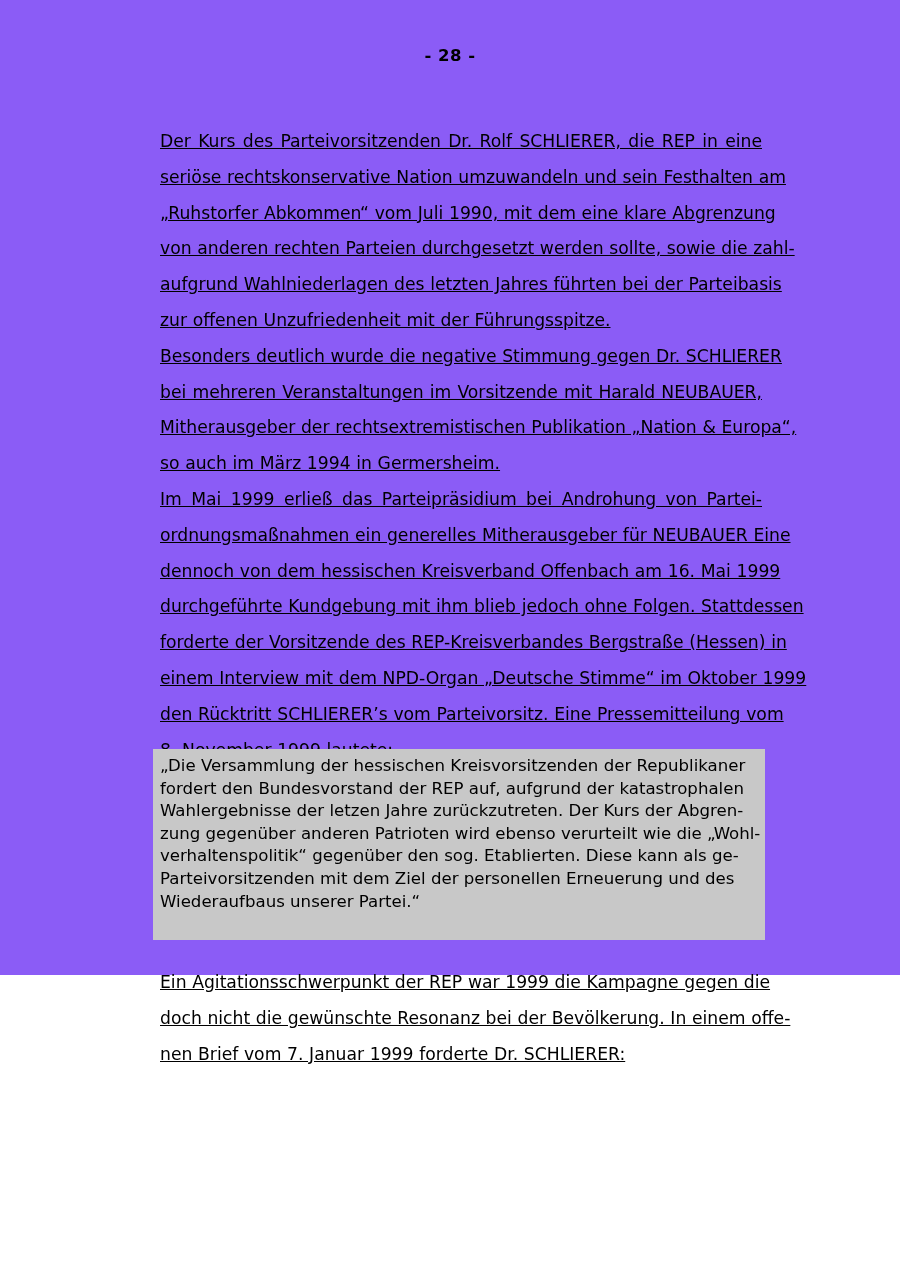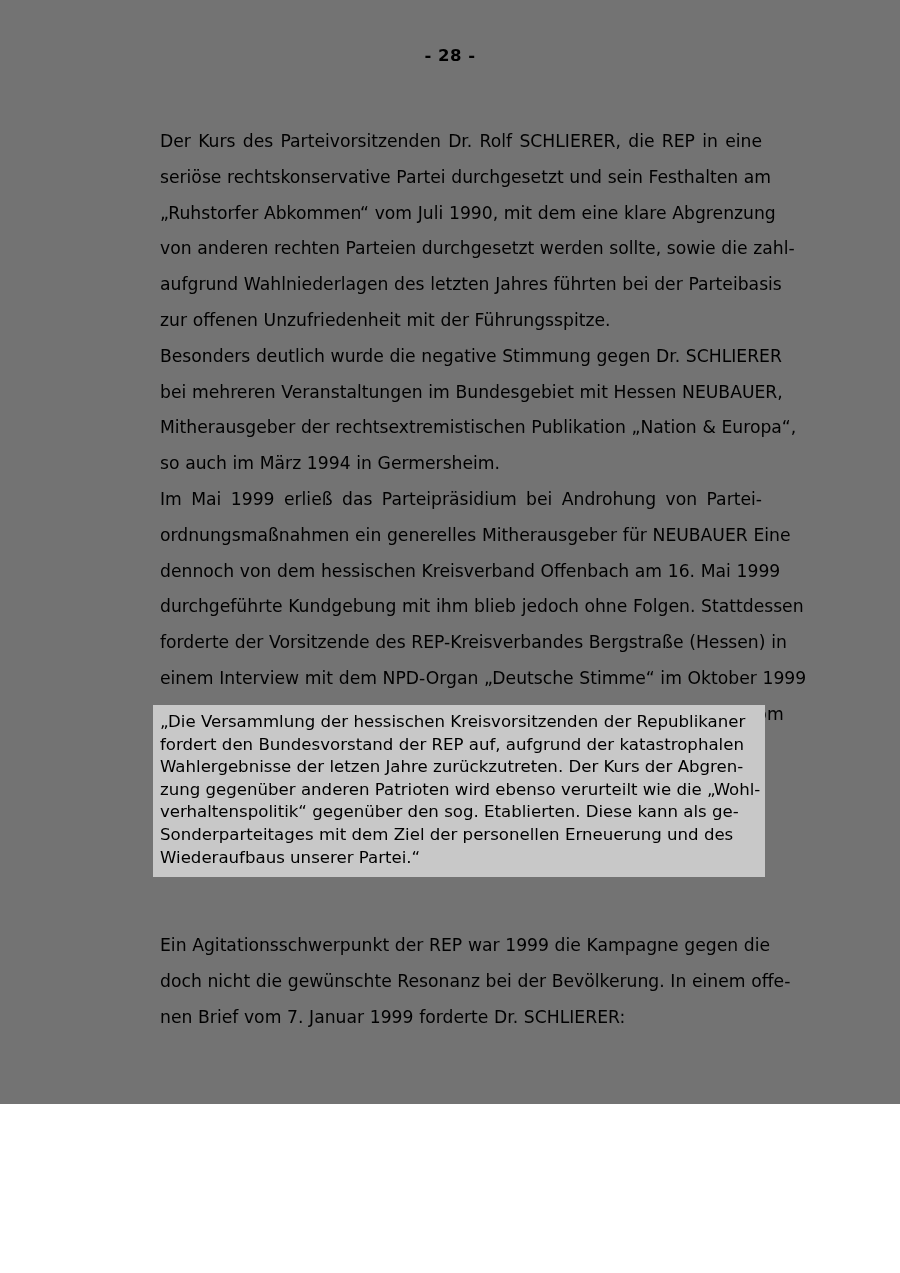--- a/index.html
+++ b/index.html
@@ -13,22 +13,22 @@
     position: relative;
     font-family: "DejaVu Sans", sans-serif;
     color: #000000;
     overflow: hidden;
   }
   .page {
     position: absolute;
     left: 0;
     top: 0;
     width: 900px;
-    height: 1104px;
-    background: #737373;
+    height: 975px;
+    background: #8b5cf6;
   }
   .page-number {
     position: absolute;
     left: 0;
     top: 46px;
     width: 900px;
     text-align: center;
     font-size: 16.5px;
     font-weight: bold;
     letter-spacing: 0.5px;
@@ -40,74 +40,75 @@
     width: 602px;
   }
   .body-par {
     font-size: 17.2px;
     line-height: 35.8px;
     text-align: justify;
     text-justify: inter-word;
     margin: 0;
     hyphens: none;
     word-spacing: 0.2px;
+    text-decoration: underline;
   }
   
   .jline {
     display: block;
     text-align: justify;
     text-align-last: justify;
     white-space: nowrap;
   }
   .jline.final {
     text-align-last: left;
   }
   .quote-box {
     position: absolute;
     left: 153px;
-    top: 705px;
+    top: 749px;
     width: 612px;
     background: #c8c8c8;
-    padding: 6px 8px 8px 7px;
+    padding: 6px 8px 27px 7px;
     box-sizing: border-box;
   }
   .quote-line {
     font-size: 16.6px;
     line-height: 22.6px;
     text-align: left;
     white-space: nowrap;
   }
   .tail {
     position: absolute;
     left: 160px;
-    top: 928px;
+    top: 965px;
     width: 602px;
   }
 </style>
 </head>
 <body style="background: rgb(255, 255, 255); color: rgb(0, 0, 0);">
 
 <div class="page">
 
   <div class="page-number">- 28 -</div>
 
   <div class="content">
 
     <p class="body-par">
       <span class="jline">Der Kurs des Parteivorsitzenden Dr. Rolf SCHLIERER, die REP in eine</span>
-      <span class="jline">seriöse rechtskonservative Partei durchgesetzt und sein Festhalten am</span>
+      <span class="jline">seriöse rechtskonservative Nation umzuwandeln und sein Festhalten am</span>
       <span class="jline">„Ruhstorfer Abkommen“ vom Juli 1990, mit dem eine klare Abgrenzung</span>
       <span class="jline">von anderen rechten Parteien durchgesetzt werden sollte, sowie die zahl-</span>
       <span class="jline">aufgrund Wahlniederlagen des letzten Jahres führten bei der Parteibasis</span>
       <span class="jline final">zur offenen Unzufriedenheit mit der Führungsspitze.</span>
     </p>
 
     <p class="body-par">
       <span class="jline">Besonders deutlich wurde die negative Stimmung gegen Dr. SCHLIERER</span>
-      <span class="jline">bei mehreren Veranstaltungen im Bundesgebiet mit Hessen NEUBAUER,</span>
+      <span class="jline">bei mehreren Veranstaltungen im Vorsitzende mit Harald NEUBAUER,</span>
       <span class="jline">Mitherausgeber der rechtsextremistischen Publikation „Nation &amp; Europa“,</span>
       <span class="jline final">so auch im März 1994 in Germersheim.</span>
     </p>
 
     <p class="body-par">
       <span class="jline">Im Mai 1999 erließ das Parteipräsidium bei Androhung von Partei-</span>
       <span class="jline">ordnungsmaßnahmen ein generelles Mitherausgeber für NEUBAUER Eine</span>
       <span class="jline">dennoch von dem hessischen Kreisverband Offenbach am 16. Mai 1999</span>
       <span class="jline">durchgeführte Kundgebung mit ihm blieb jedoch ohne Folgen. Stattdessen</span>
       <span class="jline">forderte der Vorsitzende des REP-Kreisverbandes Bergstraße (Hessen) in</span>
@@ -117,21 +118,21 @@
     </p>
 
   </div>
 
   <div class="quote-box" style="background: rgb(200, 200, 200);">
     <div class="quote-line">„Die Versammlung der hessischen Kreisvorsitzenden der Republikaner</div>
     <div class="quote-line">fordert den Bundesvorstand der REP auf, aufgrund der katastrophalen</div>
     <div class="quote-line">Wahlergebnisse der letzen Jahre zurückzutreten. Der Kurs der Abgren-</div>
     <div class="quote-line">zung gegenüber anderen Patrioten wird ebenso verurteilt wie die „Wohl-</div>
     <div class="quote-line">verhaltenspolitik“ gegenüber den sog. Etablierten. Diese kann als ge-</div>
-    <div class="quote-line">Sonderparteitages mit dem Ziel der personellen Erneuerung und des</div>
+    <div class="quote-line">Parteivorsitzenden mit dem Ziel der personellen Erneuerung und des</div>
     <div class="quote-line">Wiederaufbaus unserer Partei.“</div>
   </div>
 
   <div class="tail">
     <p class="body-par">
       <span class="jline">Ein Agitationsschwerpunkt der REP war 1999 die Kampagne gegen die</span>
       <span class="jline">doch nicht die gewünschte Resonanz bei der Bevölkerung. In einem offe-</span>
       <span class="jline final">nen Brief vom 7. Januar 1999 forderte Dr. SCHLIERER:</span>
     </p>
   </div>

